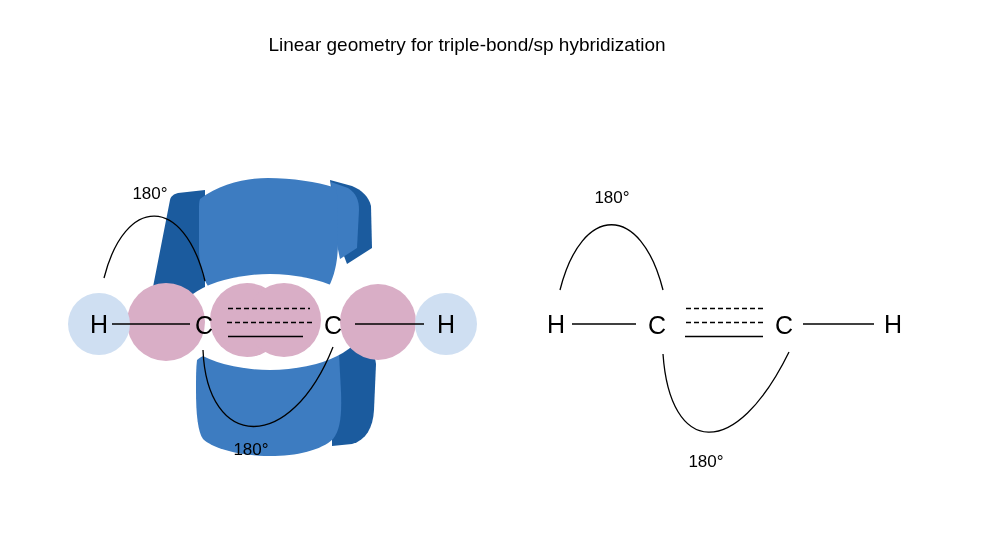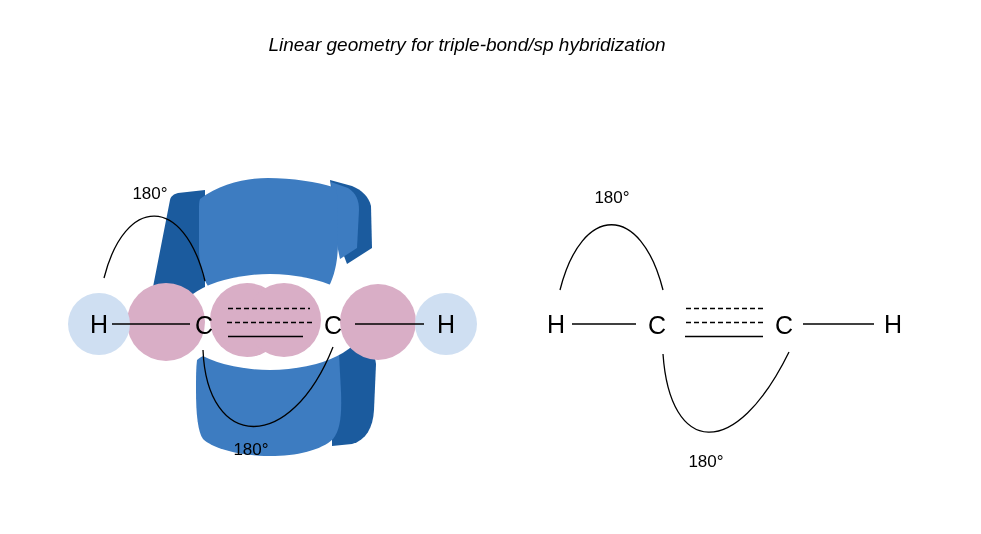--- a/index.html
+++ b/index.html
@@ -1,20 +1,20 @@
 <!DOCTYPE html>
 <html><head>
 <meta charset="utf-8">
 <style>
   html,body{margin:0;padding:0;background:#ffffff;}
   body{width:981px;height:534px;overflow:hidden;position:relative;
        font-family:"Liberation Sans",sans-serif;}
   .stage{position:absolute;inset:0;}
   .title{position:absolute;left:467px;top:34px;transform:translateX(-50%);
-         font-size:19px;color:#000;white-space:nowrap;font-style:italic;}
+         font-size:19px;color:#000;white-space:nowrap;}
   svg{position:absolute;left:0;top:0;}
   .ln{stroke:#000;stroke-width:1.4;fill:none;}
   .dash{stroke-dasharray:5 3;}
   .arc{stroke:#000;stroke-width:1.3;fill:none;}
   .atom{font-family:"Liberation Sans",sans-serif;font-size:25px;fill:#000;}
   .angle{font-family:"Liberation Sans",sans-serif;font-size:17px;fill:#000;}
 </style>
 </head>
 <body>
 

